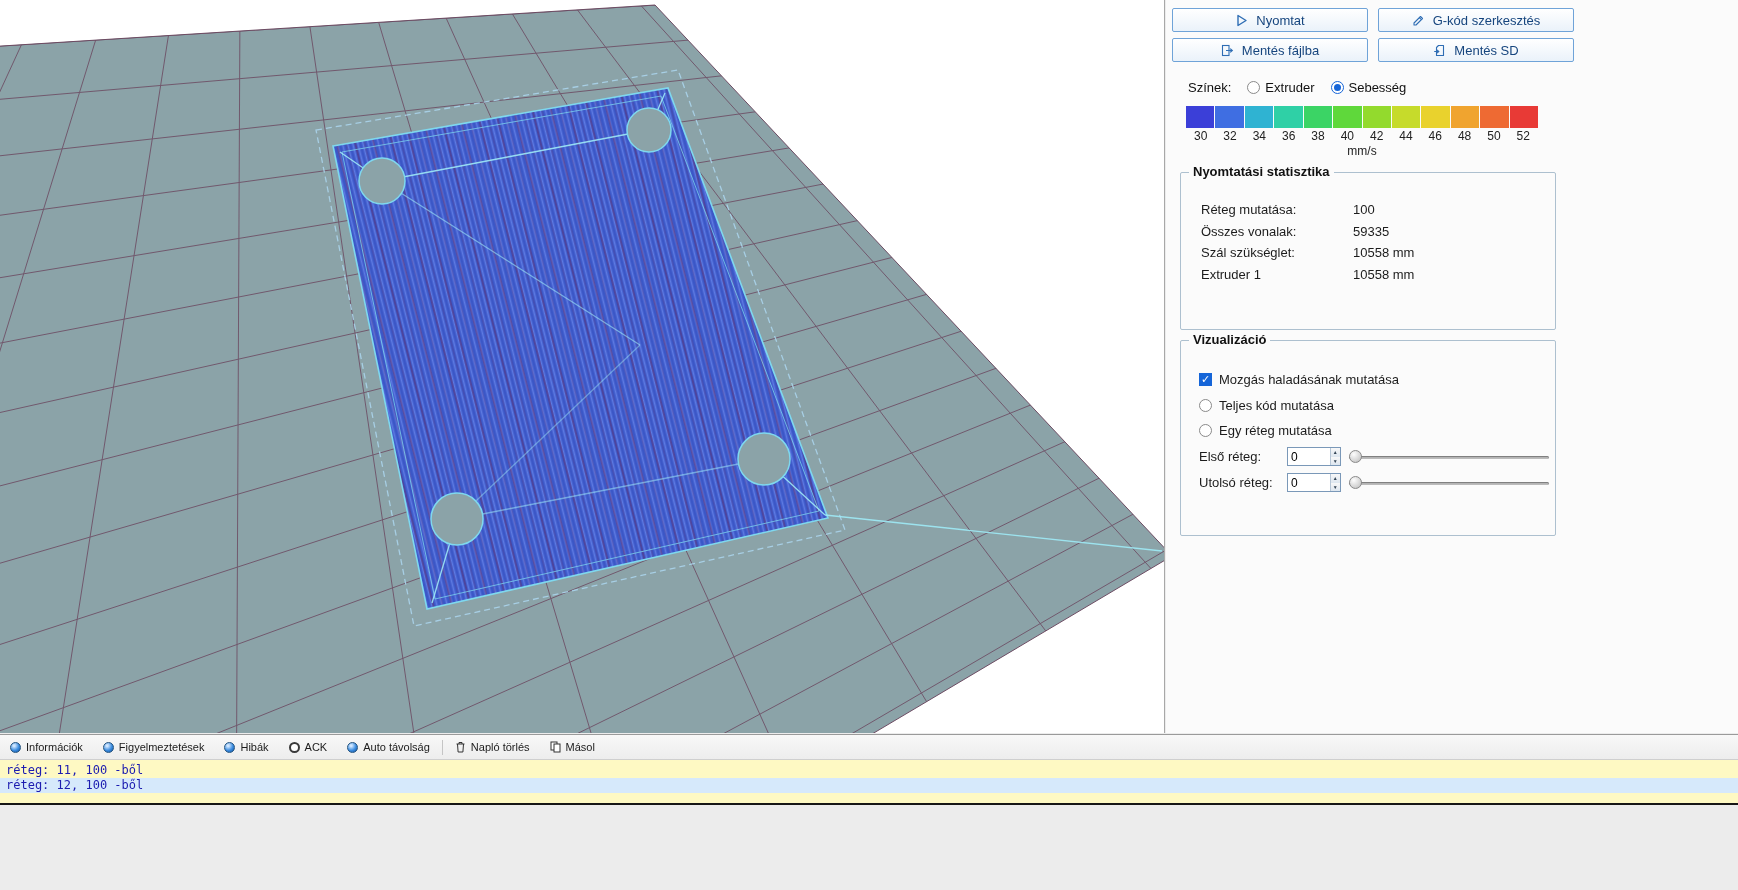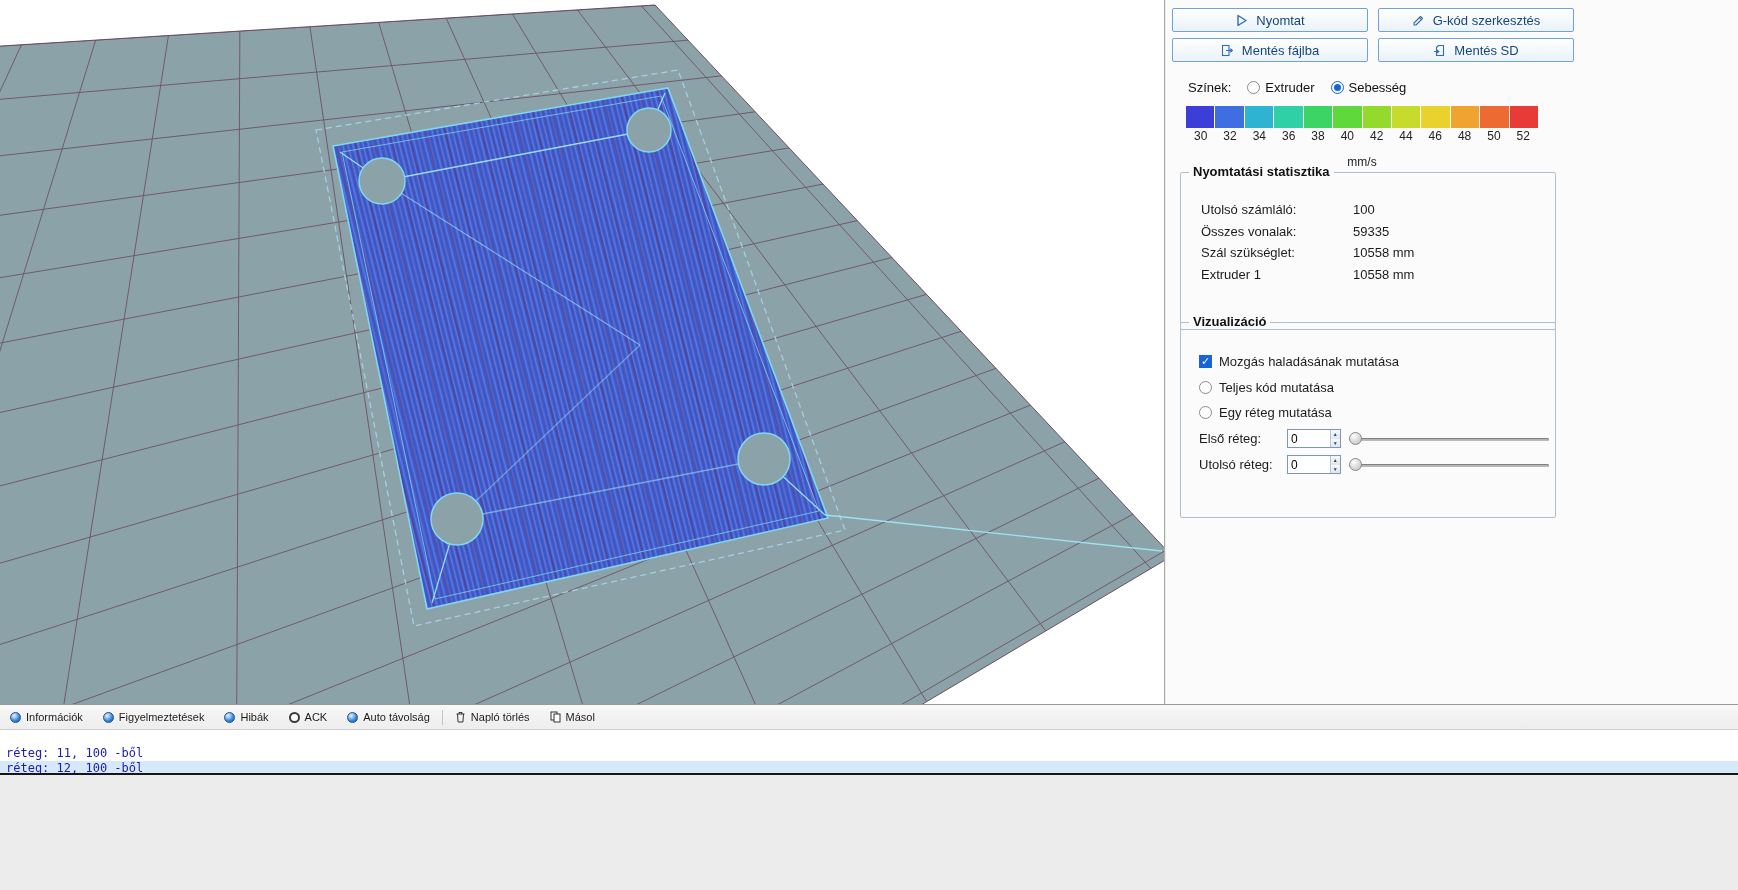--- a/index.html
+++ b/index.html
@@ -27,25 +27,25 @@
   .radio-opt{display:flex;align-items:center;gap:5px;cursor:pointer}
   .radio{width:13px;height:13px;border-radius:50%;border:1px solid #8a8a8a;background:#fff;position:relative;flex:none}
   .radio.checked{border-color:var(--accent)}
   .radio.checked::after{content:"";position:absolute;inset:2px;border-radius:50%;background:var(--accent)}
 
   .scale{position:absolute;left:20px;top:106px;width:352px}
   .scale-cells{display:flex;height:22px;gap:1px}
   .scale-cell{flex:1}
   .scale-ticks{display:flex;margin-top:1px}
   .scale-ticks span{flex:1;text-align:center;font-size:12px;color:#222}
-  .scale-unit{text-align:center;font-size:12px;color:#222;margin-top:12px}
+  .scale-unit{text-align:center;font-size:12px;color:#222;margin-top:1px}
 
   .groupbox{position:absolute;left:14px;width:376px;border:1px solid #adc0cf;border-radius:2px}
   #stats-box{top:172px;height:158px}
-  #viz-box{top:322px;height:196px}
+  #viz-box{top:340px;height:196px}
   .gb-title{position:absolute;top:-9px;left:8px;background:var(--panel-bg);padding:0 4px;
        font-weight:bold;font-size:13px;color:#111}
 
   #stats-rows{padding-top:26px}
   .stat-row{display:flex;padding-left:20px;height:21.5px;align-items:center;font-size:13px;color:#1c1c1c}
   .stat-label{width:152px}
 
   #viz-options{padding-top:26px}
   .viz-opt{display:flex;align-items:center;gap:7px;height:25.5px;padding-left:18px;font-size:13px;color:#1c1c1c;cursor:pointer}
   .checkbox{width:13px;height:13px;border:1px solid #777;background:#fff;font-size:11px;line-height:11px;
@@ -58,32 +58,32 @@
   .spin input{width:100%;min-width:0;border:0;outline:0;font-size:12px;font-family:inherit;padding:0 3px}
   .spin-btns{display:flex;flex-direction:column;width:13px;border-left:1px solid #b7c6d6}
   .spin-btns span{flex:1;font-size:5px;line-height:8px;text-align:center;color:#345;
        background:linear-gradient(#f8f8f8,#dde6ef);cursor:pointer}
   .slider{flex:1;margin-left:8px;position:relative;height:14px}
   .slider .track{position:absolute;left:0;right:0;top:6px;height:3px;background:#bbb;border-radius:2px;
        box-shadow:inset 0 1px 1px rgba(0,0,0,.35)}
   .slider .thumb{position:absolute;left:0;top:0;width:13px;height:13px;border-radius:50%;
        background:radial-gradient(circle at 35% 30%,#fdfdfd,#cfcfcf 70%,#b5b5b5);border:1px solid #8a8a8a}
 
-  .log-section{position:absolute;left:0;top:704px;width:1738px;height:134px;background:#ececec;
+  .log-section{position:absolute;left:0;top:734px;width:1738px;height:134px;background:#ececec;
        border-top:1px solid #9a9a9a}
   .log-toolbar{height:24px;display:flex;align-items:center;gap:20px;padding-left:10px;
        background:linear-gradient(#f8f8f8,#ededed)}
   .log-tool{display:flex;align-items:center;gap:5px;font-size:11px;color:#1b1b1b;background:none;border:0;
        font-family:inherit;cursor:pointer;padding:0}
   .led{width:11px;height:11px;border-radius:50%;flex:none;
        background:radial-gradient(circle at 35% 30%,#cfe6ff 10%,#3d8de0 55%,#0b4f9e);border:1px solid #23537f}
   .ack{width:11px;height:11px;border-radius:50%;background:#fff;border:2px solid #3a3a3a;flex:none}
   .sep{width:1px;height:15px;background:#c5c5c5;margin:0 -8px}
-  .log-view{height:46px;background:#ffffff;border-top:1px solid #cfcfcf;border-bottom:2px solid #161616;
-       font-family:"DejaVu Sans Mono",monospace;font-size:12px;color:#1c1cb0;overflow:hidden;padding-top:16px}
+  .log-view{height:46px;background:#fef9c3;border-top:1px solid #cfcfcf;border-bottom:2px solid #161616;
+       font-family:"DejaVu Sans Mono",monospace;font-size:12px;color:#1c1cb0;overflow:hidden;padding-top:3px}
   .log-line{height:15px;line-height:15px;padding-left:6px;white-space:pre}
   .log-line.selected{background:var(--selection)}
 </style>
 </head>
 <body>
 
 <div class="app">
 
   <div class="viewport">
     <svg width="1164" height="733" viewBox="0 0 1164 733">
@@ -234,21 +234,21 @@
           <span>50</span>
           <span>52</span>
         </div>
       <div class="scale-unit">mm/s</div>
     </div>
 
     <div class="groupbox" id="stats-box">
       <span class="gb-title">Nyomtatási statisztika</span>
       <div id="stats-rows">
           <div class="stat-row">
-            <span class="stat-label">Utolsó számláló:</span>
+            <span class="stat-label">Réteg mutatása:</span>
             <span class="stat-value">100</span>
           </div>
           <div class="stat-row">
             <span class="stat-label">Összes vonalak:</span>
             <span class="stat-value">59335</span>
           </div>
           <div class="stat-row">
             <span class="stat-label">Szál szükséglet:</span>
             <span class="stat-value">10558 mm</span>
           </div>

